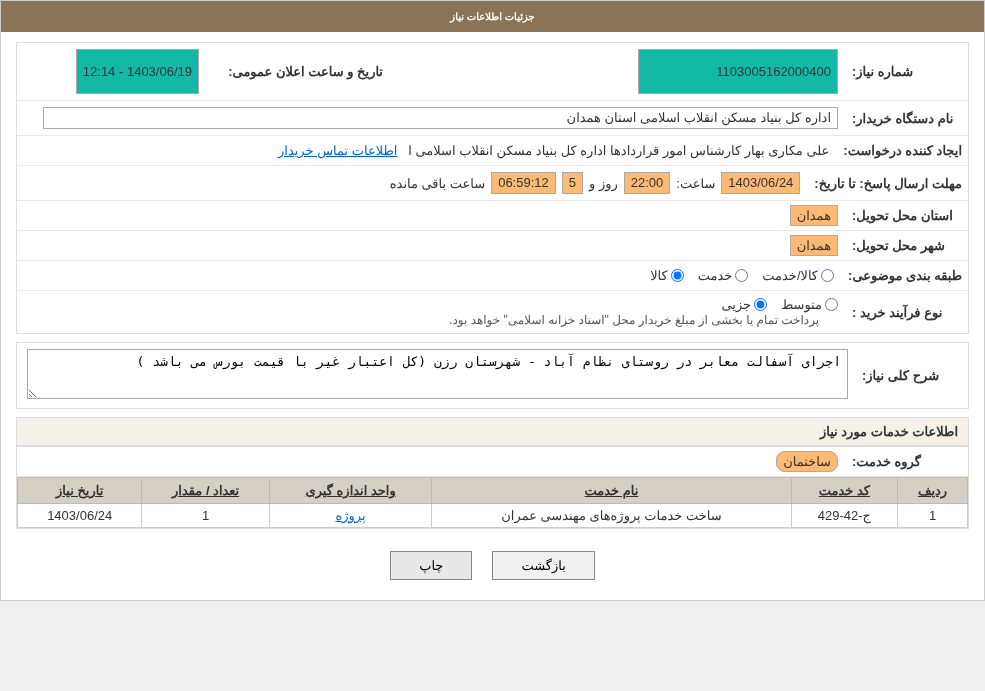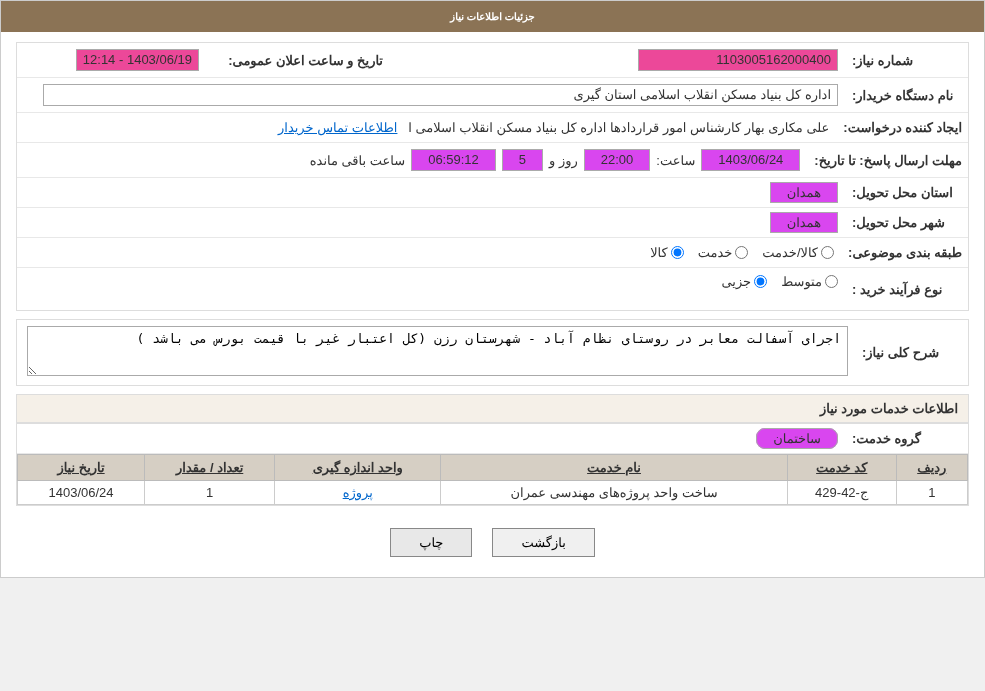--- a/index.html
+++ b/index.html
@@ -47,41 +47,41 @@
       padding-left: 10px;
       min-width: 120px;
       text-align: left;
     }
     .value {
       flex: 1;
       padding: 2px 4px;
     }
     .field-box {
       border: 1px solid #aaa;
-      background: #ec4899;
-      padding: 2px 6px;
+      background: #14b8a6;
+      padding: 14px 6px;
       min-height: 22px;
       display: inline-block;
     }
     .field-box-full {
       border: 1px solid #aaa;
       background: #fff;
       padding: 2px 6px;
       min-height: 22px;
       width: 100%;
     }
     .date-row {
       display: flex;
       align-items: center;
       gap: 6px;
     }
     .date-box {
       border: 1px solid #aaa;
-      background: #d946ef;
-      padding: 2px 16px;
+      background: #fdba74;
+      padding: 2px 6px;
       min-height: 22px;
     }
     .link-blue {
       color: #0066cc;
       text-decoration: underline;
       cursor: pointer;
     }
     .radio-group {
       display: flex;
       gap: 14px;
@@ -186,21 +186,21 @@
         </span>
         <span class="label" style="min-width:180px; text-align:right;">تاریخ و ساعت اعلان عمومی:</span>
         <span class="value" style="max-width:180px;">
           <span class="field-box">1403/06/19 - 12:14</span>
         </span>
       </div>
 
       <div class="row">
         <span class="label">نام دستگاه خریدار:</span>
         <span class="value">
-          <span class="field-box-full" style="display:inline-block; width:98%;">اداره کل بنیاد مسکن انقلاب اسلامی استان گیری</span>
+          <span class="field-box-full" style="display:inline-block; width:98%;">اداره کل بنیاد مسکن انقلاب اسلامی استان همدان</span>
         </span>
       </div>
 
       <div class="row">
         <span class="label">ایجاد کننده درخواست:</span>
         <span class="value">
           <span>علی مکاری بهار کارشناس امور قراردادها اداره کل بنیاد مسکن انقلاب اسلامی ا</span>
           &nbsp;
           <span class="link-blue">اطلاعات تماس خریدار</span>
         </span>
@@ -262,20 +262,21 @@
             <span class="radio-item">
               <input type="radio" name="pt" style="">
               <span>متوسط</span>
             </span>
             <span class="radio-item">
               <input type="radio" name="pt" checked="" style="">
               <span>جزیی</span>
             </span>
           </span>
           &nbsp;&nbsp;
+          <span class="note-text">پرداخت تمام یا بخشی از مبلغ خریدار محل "اسناد خزانه اسلامی" خواهد بود.</span>
         </span>
       </div>
 
     </div>
 
     <div class="info-section">
       <div class="row">
         <span class="label" style="min-width:110px;">شرح کلی نیاز:</span>
         <span class="value" style="width:100%;">
           <textarea class="sharh-box" style="height: 50px;">اجرای آسفالت معابر در روستای نظام آباد - شهرستان رزن (کل اعتبار غیر با قیمت بورس می باشد )</textarea>
@@ -302,21 +303,21 @@
             <th>نام خدمت</th>
             <th>واحد اندازه گیری</th>
             <th>تعداد / مقدار</th>
             <th>تاریخ نیاز</th>
           </tr>
         </thead>
         <tbody id="service-tbody">
         <tr>
       <td>1</td>
       <td>ج-42-429</td>
-      <td>ساخت واحد پروژه‌های مهندسی عمران</td>
+      <td>ساخت خدمات پروژه‌های مهندسی عمران</td>
       <td class="link-blue">پروژه</td>
       <td>1</td>
       <td>1403/06/24</td>
     </tr>
           </tbody>
       </table>
 
     </div>
 
     <div class="buttons-row">

